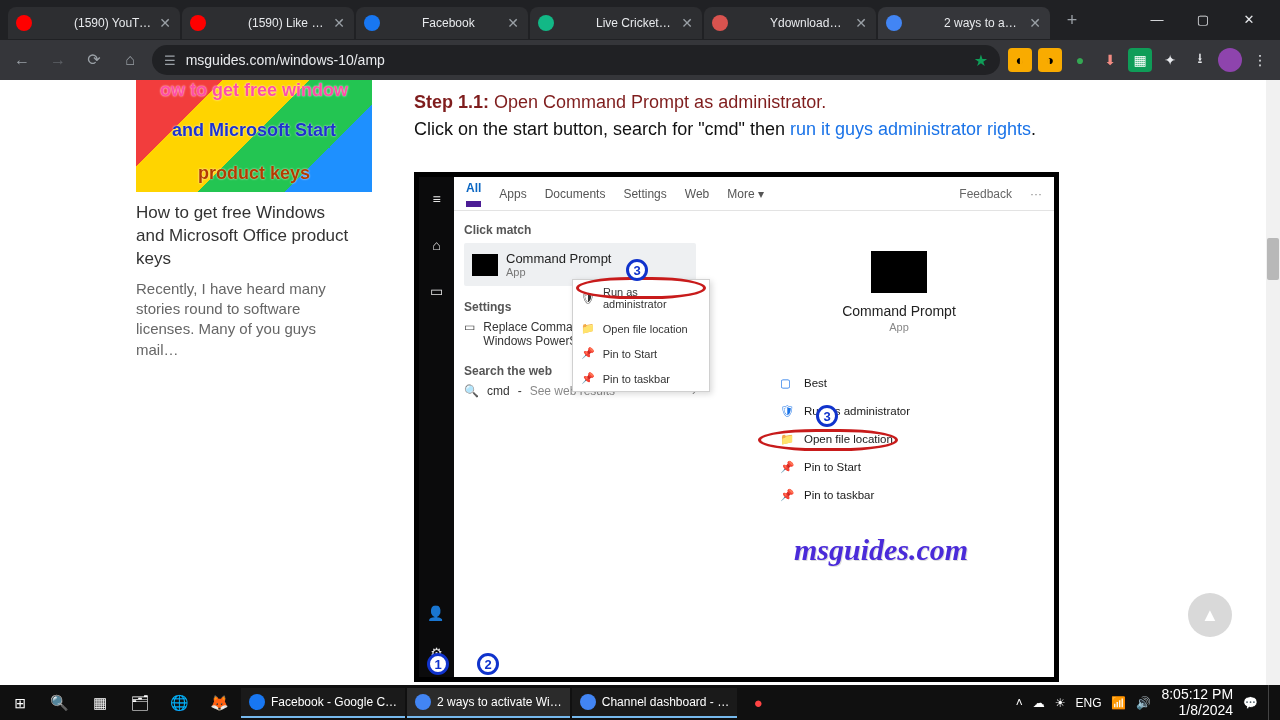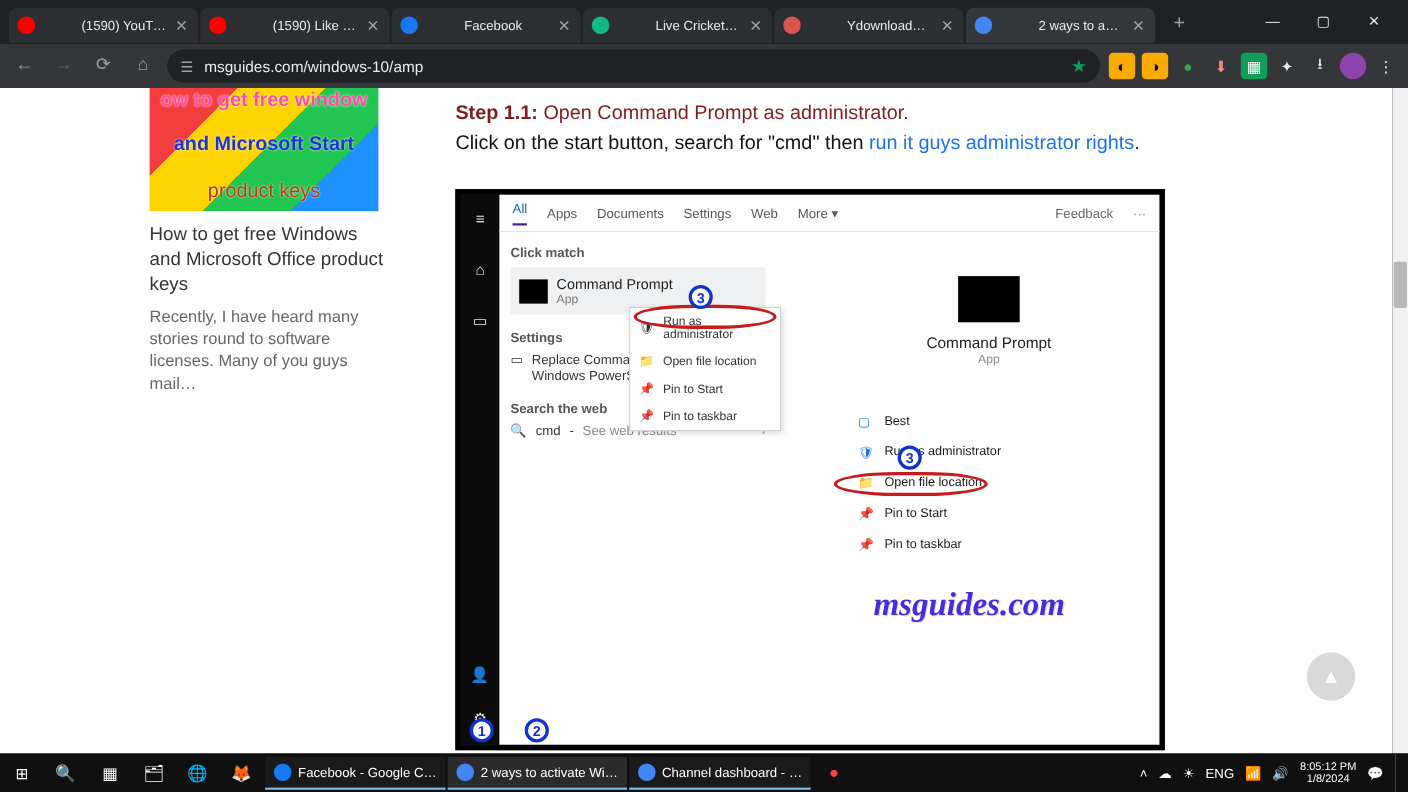--- a/index.html
+++ b/index.html
@@ -25,43 +25,43 @@
 .ext { width: 24px; height: 24px; border-radius: 4px; display: flex; align-items: center; justify-content: center; font-size: 14px; }
 .avatar-ext { border-radius: 50%; overflow: hidden; }
 
 
 .viewport { position: absolute; top: 80px; left: 0; right: 14px; bottom: 35px; background: #fff; overflow: hidden; }
 .scrollbar { position: absolute; right: 0; top: 80px; bottom: 35px; width: 14px; background: #f1f1f1; }
 .scroll-thumb { position: absolute; right: 1px; top: 158px; width: 12px; height: 42px; background: #b8b8b8; border-radius: 2px; }
 
 .page { position: relative; width: 100%; height: 100%; }
 .sidebar-card { position: absolute; left: 136px; top: 0; width: 222px; }
-.thumb { width: 208px; height: 112px; background: linear-gradient(135deg,#f23d3d 0 25%,#ffd400 25% 50%,#23c552 50% 75%,#1e90ff 75%); position: relative; overflow: hidden; }
+.thumb { width: 236px; height: 112px; background: linear-gradient(135deg,#f23d3d 0 25%,#ffd400 25% 50%,#23c552 50% 75%,#1e90ff 75%); position: relative; overflow: hidden; }
 .thumb .t1 { position: absolute; top: 0; left: 0; right: 0; color: #ff4da6; font-weight: 700; font-size: 18px; text-align: center; text-shadow: 0 0 2px #fff; }
 .thumb .t2 { position: absolute; top: 40px; left: 0; right: 0; color: #1e33cc; font-weight: 700; font-size: 18px; text-align: center; text-shadow: 0 0 2px #fff; }
-.thumb .t3 { position: absolute; bottom: 8px; left: 0; right: 0; color: #b33c00; font-weight: 400; font-size: 18px; text-align: center; text-shadow: 0 0 2px #fff; }
+.thumb .t3 { position: absolute; bottom: 8px; left: 0; right: 0; color: #b33c00; font-weight: 700; font-size: 18px; text-align: center; text-shadow: 0 0 2px #fff; }
 .card-title { color: #333; font-size: 17px; line-height: 1.35; margin-top: 10px; }
 .card-desc { color: #666; font-size: 15px; line-height: 1.35; margin-top: 8px; }
 
 .article { position: absolute; left: 414px; top: 12px; width: 645px; }
 .step-line { font-size: 18px; color: #7f1d1d; }
 .step-line b { font-weight: 700; }
 .step-line2 { font-size: 18px; color: #111; margin-top: 6px; }
 .step-link { color: #1a73e8; }
 
 
 .figure { position: absolute; left: 414px; top: 92px; width: 645px; height: 510px; background: #000; border: 1px solid #000; }
 .fig-inner { position: absolute; inset: 4px; background: #1d1f20; }
 .win-rail { position: absolute; left: 0; top: 0; bottom: 0; width: 35px; background: #0b0b0c; display: flex; flex-direction: column; align-items: center; padding-top: 14px; gap: 28px; }
 .rail-icon { width: 18px; height: 18px; color: #e6e6e6; font-size: 14px; text-align: center; }
 .rail-bottom { margin-top: auto; margin-bottom: 14px; display: flex; flex-direction: column; gap: 22px; }
 
 .search-panel { position: absolute; left: 35px; top: 0; right: 0; bottom: 0; background: #fff; }
 .panel-tabs { height: 34px; border-bottom: 1px solid #e3e3e3; display: flex; align-items: center; padding: 0 12px; gap: 18px; font-size: 12px; color: #555; }
-.panel-tabs .ptab.active { color: #0a66c2; border-bottom: 2px solid #4c1d95; padding-bottom: 6px; margin-bottom: -1px; font-weight: 400; }
+.panel-tabs .ptab.active { color: #0a66c2; border-bottom: 6px solid #4c1d95; padding-bottom: 6px; margin-bottom: -1px; font-weight: 700; }
 .panel-tabs .fb { margin-left: auto; color: #666; }
 .panel-tabs .dots { color: #888; }
 
 .left-col { position: absolute; left: 0; top: 34px; width: 252px; padding: 8px 10px; font-size: 12px; }
 .bm-label { color: #555; font-weight: 600; margin: 4px 0 6px; }
 .bm-item { background: #eef0f2; padding: 8px; border-radius: 2px; display: flex; gap: 8px; align-items: center; }
 .bm-icon { width: 26px; height: 22px; background: #000; }
 .bm-txt .bt1 { font-size: 13px; color: #222; }
 .bm-txt .bt2 { font-size: 11px; color: #777; }
 .settings-label { color: #555; font-weight: 600; margin: 14px 0 6px; }
@@ -88,21 +88,21 @@
 .scrolltop { position: absolute; right: 34px; bottom: 48px; width: 44px; height: 44px; border-radius: 50%; background: #d9d9d9; color: #fff; font-size: 18px; text-align: center; line-height: 44px; }
 
 
 .taskbar { position: absolute; left: 0; right: 0; bottom: 0; height: 35px; background: #101010; display: flex; align-items: center; color: #fff; font-size: 12px; }
 .taskbar .pinned { display: flex; align-items: center; height: 100%; }
 .taskbar .tb { width: 40px; height: 35px; display: flex; align-items: center; justify-content: center; font-size: 15px; }
 .taskbar .tb.win { font-size: 14px; }
 .taskbar .app { height: 30px; padding: 0 8px; display: flex; align-items: center; gap: 6px; background: #1a1a1a; border-bottom: 2px solid #76b9ed; margin: 0 1px; }
 .taskbar .app.active { background: #2b2b2b; }
 .taskbar .tray { margin-left: auto; display: flex; align-items: center; gap: 10px; padding-right: 6px; }
-.taskbar .clock { text-align: center; font-size: 10px; line-height: 1.1; }
+.taskbar .clock { text-align: right; font-size: 14px; line-height: 1.1; }
 .taskbar .desk { width: 6px; height: 35px; border-left: 1px solid #444; }
 </style>
 </head>
 <body>
 
 <div class="tab-strip">
   <div class="tab">
     <span class="tab-icon" style="background:#ff0000"></span>
     <span class="tab-title">(1590) YouTube</span>
     <span class="tab-close">✕</span>

